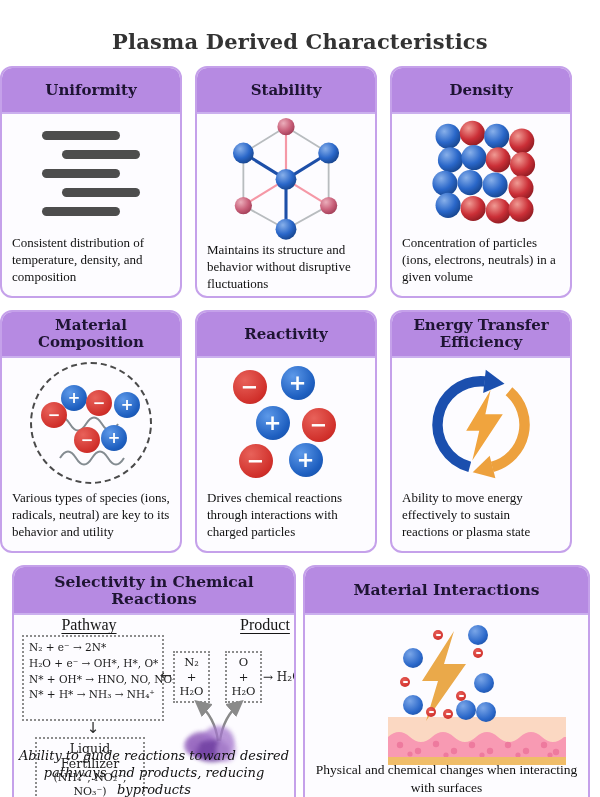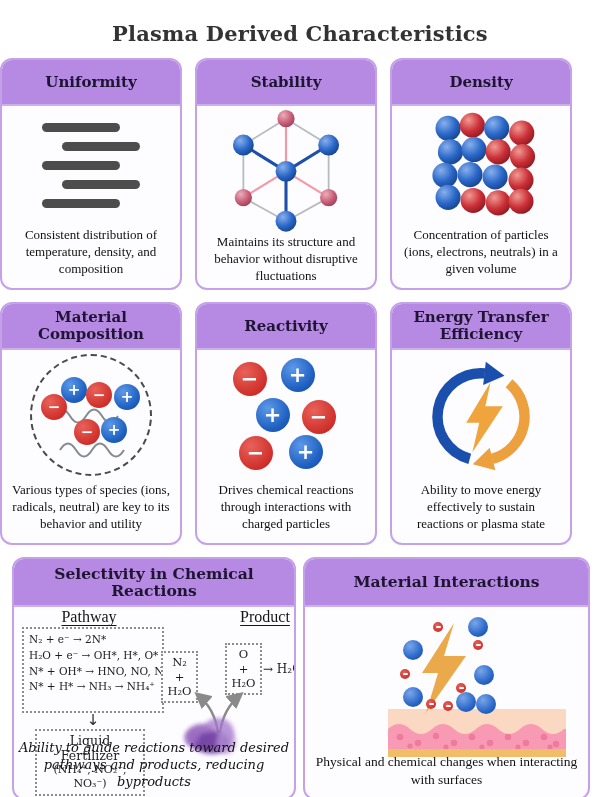--- a/index.html
+++ b/index.html
@@ -5,20 +5,21 @@
   * { margin:0; padding:0; box-sizing:border-box; }
   html,body { background:#ffffff; }
   .page {
     position:relative; width:600px; height:797px; background:#fff;
     font-family:"Liberation Serif", serif; color:#111; overflow:hidden;
   }
   .page-title {
     text-align:center; font-size:21px; font-weight:bold; color:#333;
     padding-top:21px; letter-spacing:.2px;
     font-family:"DejaVu Serif", serif;
+    margin-top:8px;
   }
   .row { display:grid; margin-top:12px; }
   .row-1, .row-2 { grid-template-columns:182px 182px 182px; column-gap:13px; padding-left:0; }
   .row-3 { grid-template-columns:284px 287px; column-gap:7px; padding-left:12px; }
   .card {
     border:2px solid #c5a1ea; border-radius:12px; background:#fdfcff;
     overflow:hidden; display:flex; flex-direction:column;
   }
   .row-1 .card { height:232px; }
   .row-2 .card { height:243px; }
@@ -28,21 +29,21 @@
     min-height:46px; display:flex; align-items:center; justify-content:center;
     text-align:center; padding:4px 14px;
   }
   .card-header span {
     font-family:"DejaVu Serif", serif; font-weight:bold; font-size:15px;
     line-height:1.12; color:#1e1433;
   }
   .card-body { flex:1; display:flex; flex-direction:column; position:relative; }
   .icon-zone { flex:1; display:flex; align-items:center; justify-content:center; }
   .desc {
-    text-align:center; font-size:13px; line-height:1.32; color:#101010;
+    font-size:13px; line-height:1.32; color:#101010;
     padding:0 10px 11px 10px;
   }
 
   
   .bars { width:98px; }
   .bars .bar { width:78px; height:9px; border-radius:5px; background:#4d4d4d; margin-bottom:10px; }
   .bars .bar:nth-child(2n) { margin-left:20px; }
   .bars .bar:last-child { margin-bottom:0; }
 
   
@@ -62,21 +63,21 @@
   .sel-body { position:relative; flex:1; font-family:"DejaVu Serif", serif; }
   .sel-label {
     position:absolute; top:1px; text-align:center; font-family:"Liberation Serif", serif;
     font-size:16px; color:#161616; text-decoration:underline; text-underline-offset:3px;
   }
   .dotted-box { position:absolute; border:2px dotted #8c8c8c; background:#fdfcff; }
   .eq-box { left:8px; top:20px; width:142px; height:86px; padding:3px 5px; }
   .eq-box div { font-size:10.5px; line-height:1.5; white-space:nowrap; color:#1c1c1c; }
   .rbox { width:37px; height:52px; top:36px; display:flex; flex-direction:column; align-items:center; justify-content:center; }
   .rbox span { font-size:11.5px; line-height:1.25; color:#1c1c1c; }
-  .rbox-n2 { left:147px;margin-top:8px; } .rbox-o { left:211px; }
+  .rbox-n2 { left:159px; } .rbox-o { left:211px; }
   .sel-arrow { position:absolute; color:#2b2b2b; font-family:"DejaVu Sans", sans-serif; }
   .arrow-left { left:146px; top:52px; font-size:14px; }
   .arrow-down { left:66px; top:104px; font-size:15px; width:26px; text-align:center; }
   .product-result { position:absolute; left:249px; top:55px; font-size:12px; white-space:nowrap; color:#1c1c1c; }
   .fert-box { left:21px; top:122px; width:110px; padding:2px 2px; text-align:center; }
   .fert-box .l1 { font-size:12.5px; line-height:1.2; color:#1c1c1c; }
   .fert-box .l2 { font-size:11px; line-height:1.3; color:#1c1c1c; }
   .blob { position:absolute; left:170px; top:105px; width:54px; height:44px; }
   .blob i { position:absolute; border-radius:50%; filter:blur(2px); display:block; }
   .blob i:nth-child(1){ left:2px; top:12px; width:30px; height:26px; background:#8f5cba; opacity:.85;}

